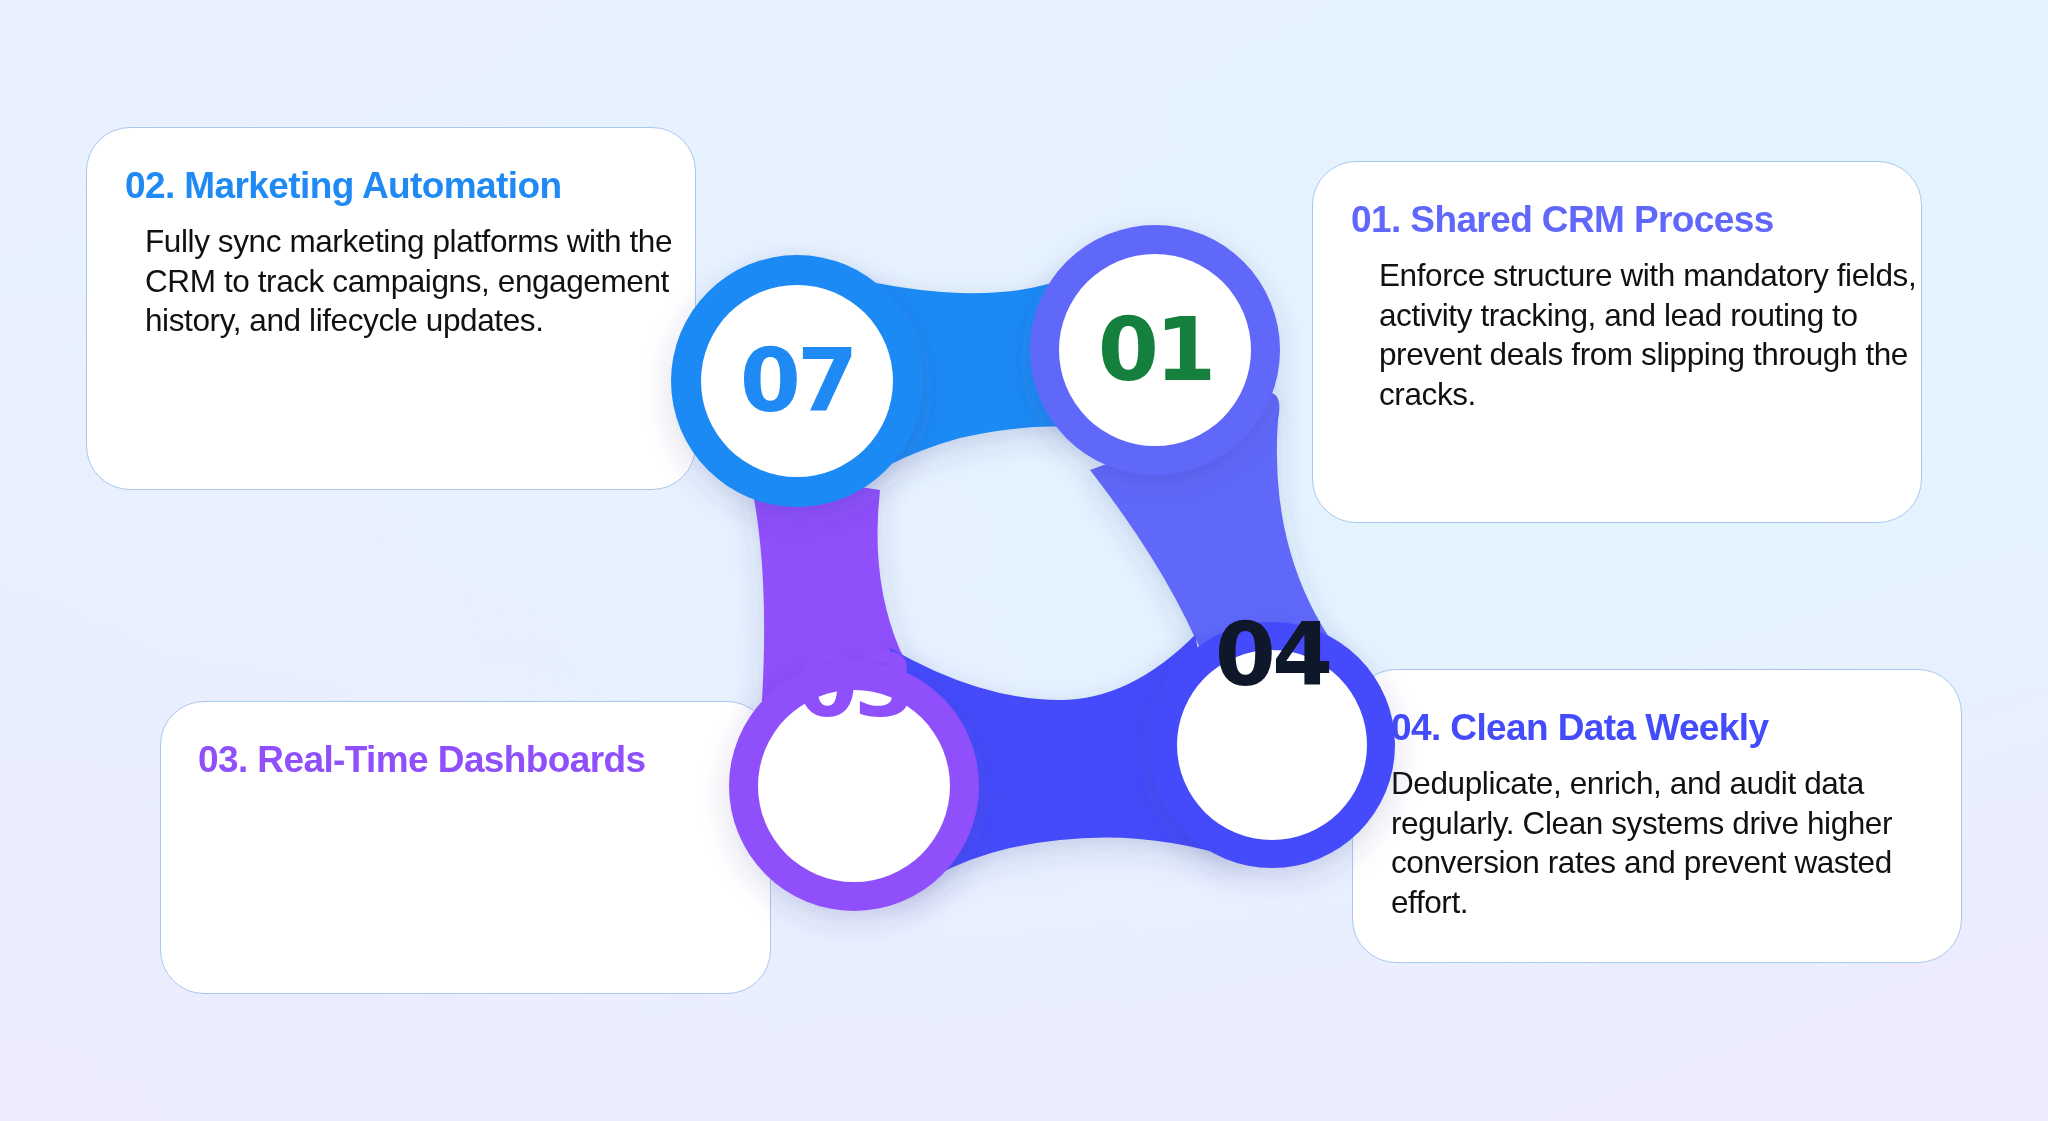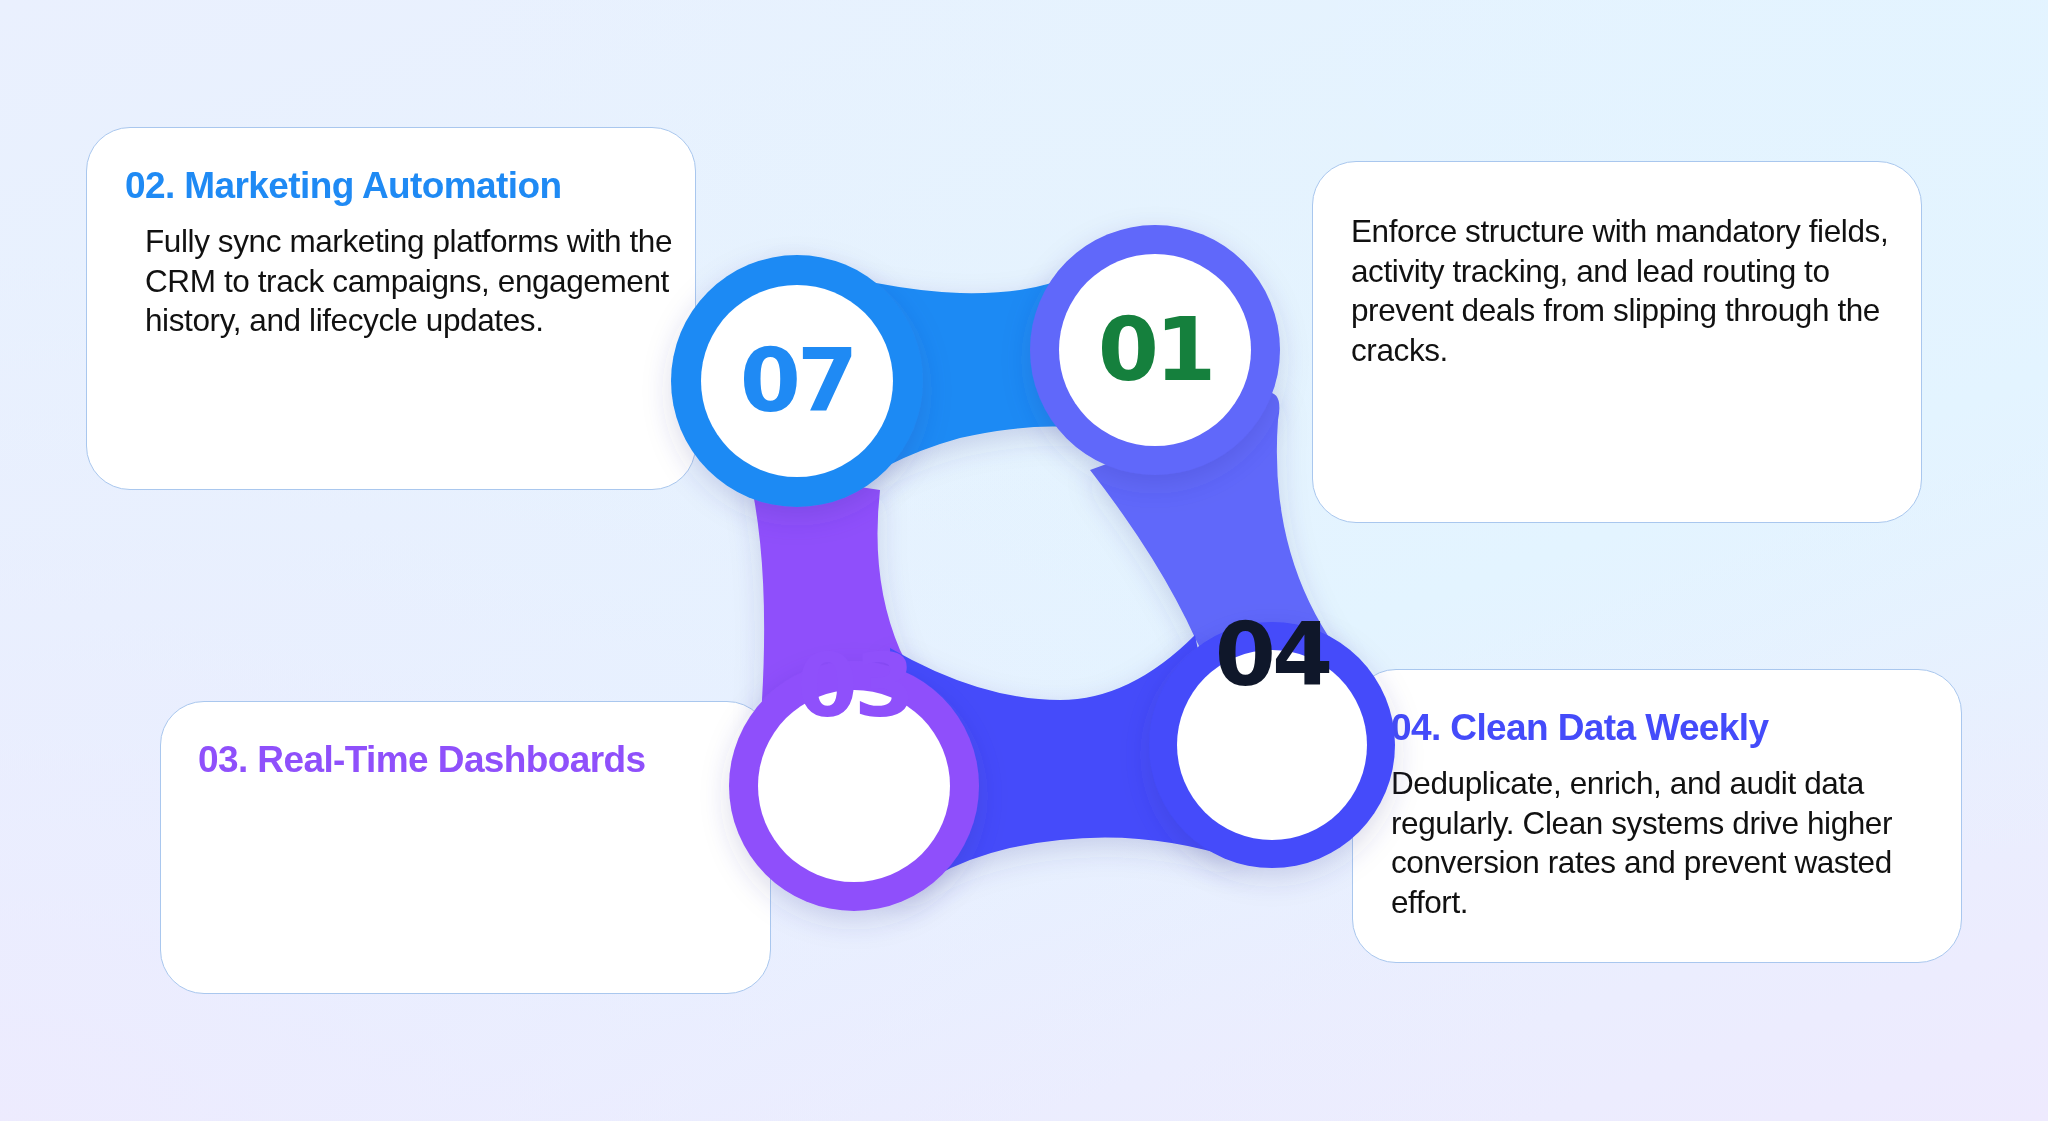--- a/index.html
+++ b/index.html
@@ -37,21 +37,22 @@
 <body>
 
 <div class="bg-left"></div>
 
 <div class="card" style="left:86px; top:127px; width:610px; height:363px;">
   <h2 style="color:#1F8AF4;">02. Marketing Automation</h2>
   <p style="width:540px;margin-left:20px;">Fully sync marketing platforms with the CRM to track campaigns, engagement history, and lifecycle updates.</p>
 </div>
 
 <div class="card" style="left:1312px; top:161px; width:610px; height:362px;">
-  <p style="width:545px;">Enforce structure with mandatory fields, activity tracking, and lead routing to prevent deals from slipping through the cracks.</p>
+  <h2 style="color:#6067FA;">01. Shared CRM Process</h2>
+  <p style="width:545px;margin-left:28px;">Enforce structure with mandatory fields, activity tracking, and lead routing to prevent deals from slipping through the cracks.</p>
 </div>
 
 <div class="card" style="left:160px; top:701px; width:611px; height:293px;padding-left:37px;">
   <h2 style="color:#8F50FB;">03. Real-Time Dashboards</h2>
 </div>
 
 <div class="card" style="left:1352px; top:669px; width:610px; height:294px;">
   <h2 style="color:#444BFA;">04. Clean Data Weekly</h2>
   <p style="width:545px;">Deduplicate, enrich, and audit data regularly. Clean systems drive higher conversion rates and prevent wasted effort.</p>
 </div>

